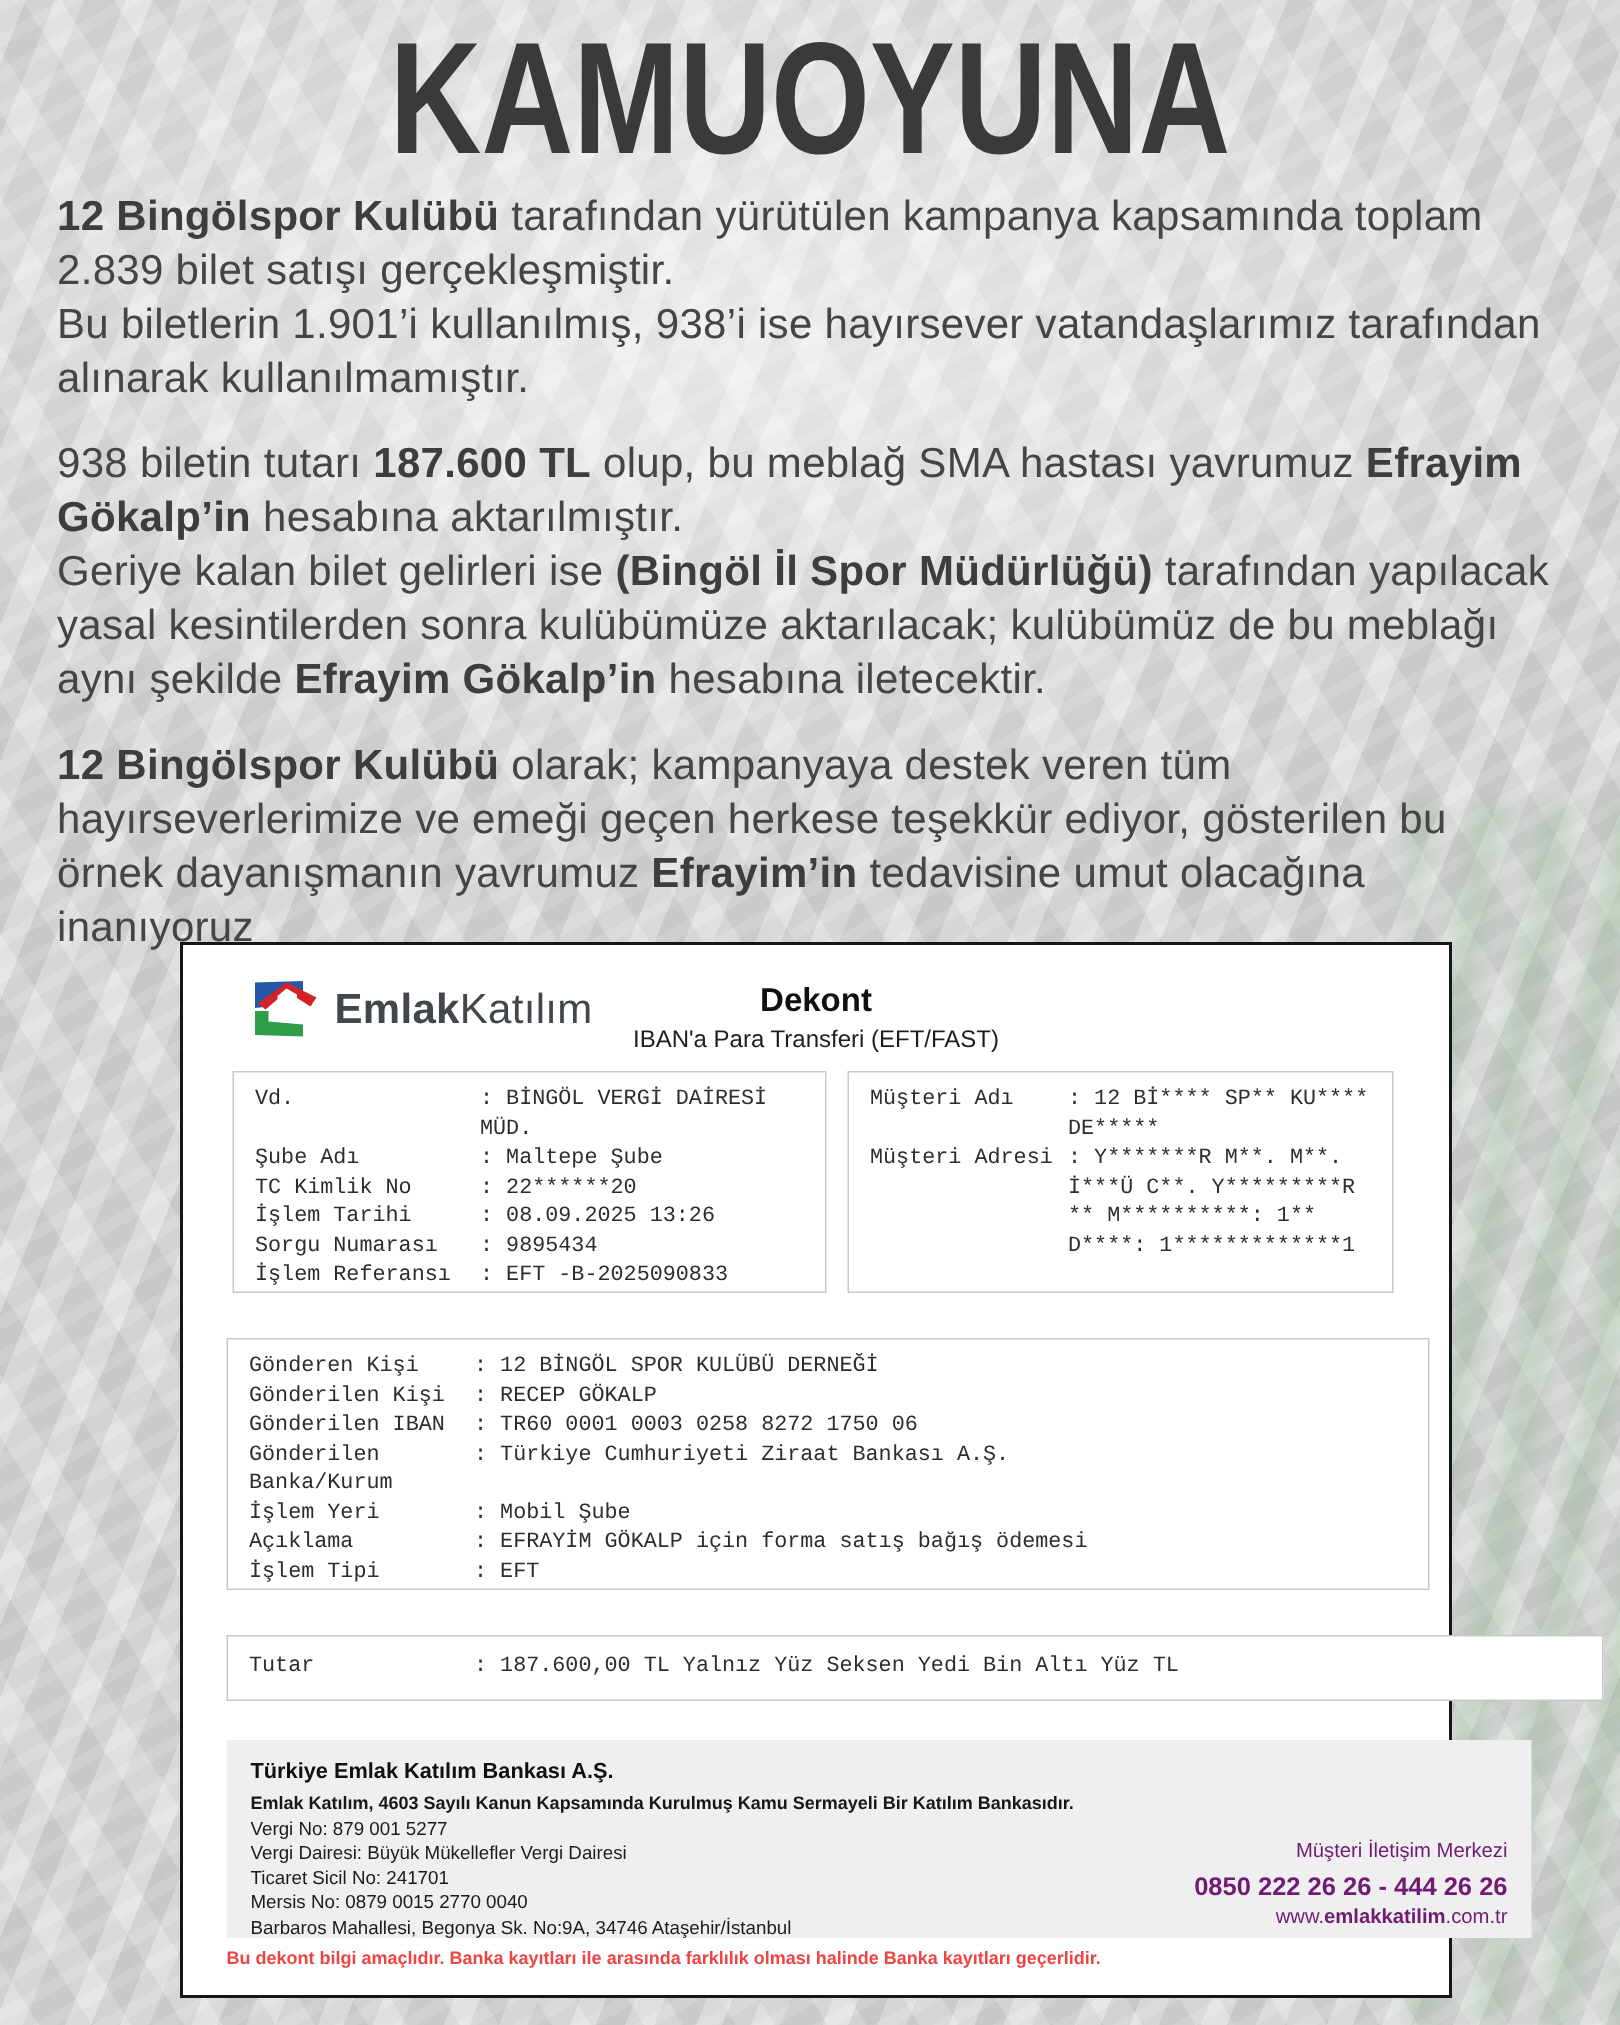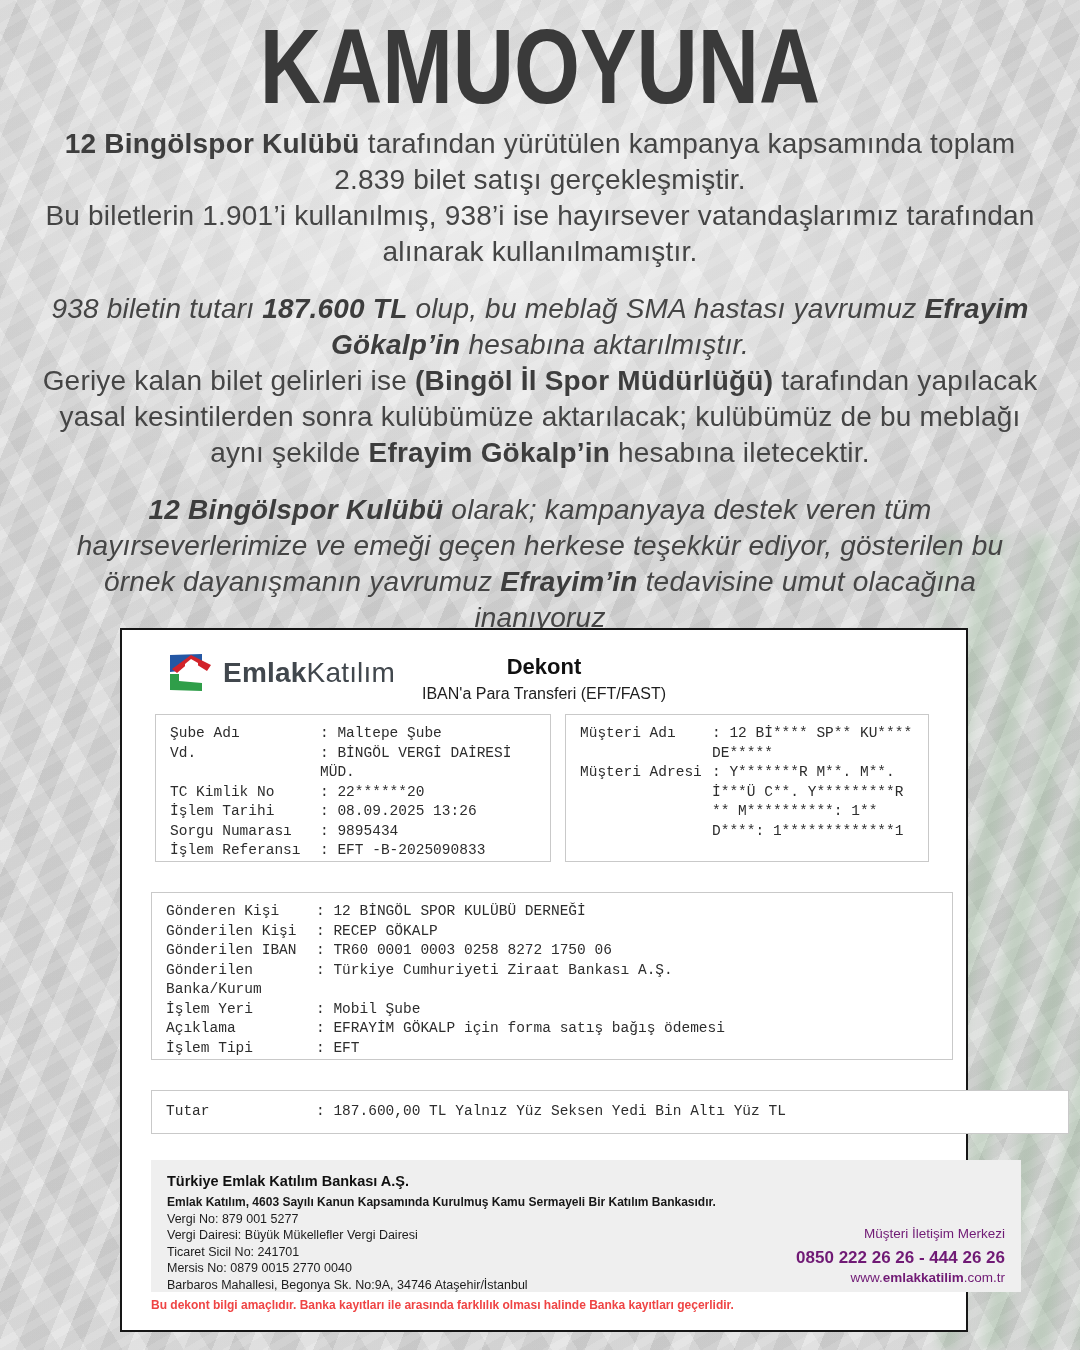--- a/index.html
+++ b/index.html
@@ -24,24 +24,24 @@
   }
   
   .headline{
     position:absolute;top:6px;left:0;width:100%;text-align:center;
     font-size:106px;font-weight:bold;color:#3a3a3a;letter-spacing:0;
     transform:scaleX(.8);transform-origin:center top;white-space:nowrap;
   }
   
   .announce{
     position:absolute;top:126px;left:38px;width:1004px;
-    text-align:center;color:#454545;font-size:28px;line-height:36px;letter-spacing:.2px;
+    text-align:left;color:#454545;font-size:28px;line-height:36px;letter-spacing:.2px;
   }
   .announce p{margin:0;}
-  .announce p.gap{margin-top:21px;font-style:italic;}
+  .announce p.gap{margin-top:21px;}
   .announce .b{font-weight:bold;color:#3d3d3d;}
   
   .card{
     position:absolute;left:120px;top:628px;width:848px;height:704px;
     background:#ffffff;border:2px solid #161616;box-sizing:border-box;
   }
   .logo{position:absolute;left:46px;top:20px;display:flex;align-items:center;gap:9px;}
   .logo-text{font-size:28px;color:#41474d;letter-spacing:.2px;}
   .logo-text .bold{font-weight:bold;}
   .r-title{position:absolute;top:24px;left:0;width:100%;text-align:center;font-size:22px;font-weight:bold;color:#101010;}
@@ -105,26 +105,26 @@
     <span class="logo-text">
       <span class="bold">Emlak</span><span>Katılım</span>
     </span>
   </div>
 
   <div class="r-title">Dekont</div>
   <div class="r-sub">IBAN'a Para Transferi (EFT/FAST)</div>
 
   <div class="rbox" id="box-branch">
       <div class="rrow">
+        <div class="rlabel">Vd.</div>
+        <div class="rvalue">: BİNGÖL VERGİ DAİRESİ MÜD.</div>
+      </div>
+      <div class="rrow">
         <div class="rlabel">Şube Adı</div>
         <div class="rvalue">: Maltepe Şube</div>
-      </div>
-      <div class="rrow">
-        <div class="rlabel">Vd.</div>
-        <div class="rvalue">: BİNGÖL VERGİ DAİRESİ MÜD.</div>
       </div>
       <div class="rrow">
         <div class="rlabel">TC Kimlik No</div>
         <div class="rvalue">: 22******20</div>
       </div>
       <div class="rrow">
         <div class="rlabel">İşlem Tarihi</div>
         <div class="rvalue">: 08.09.2025 13:26</div>
       </div>
       <div class="rrow">

